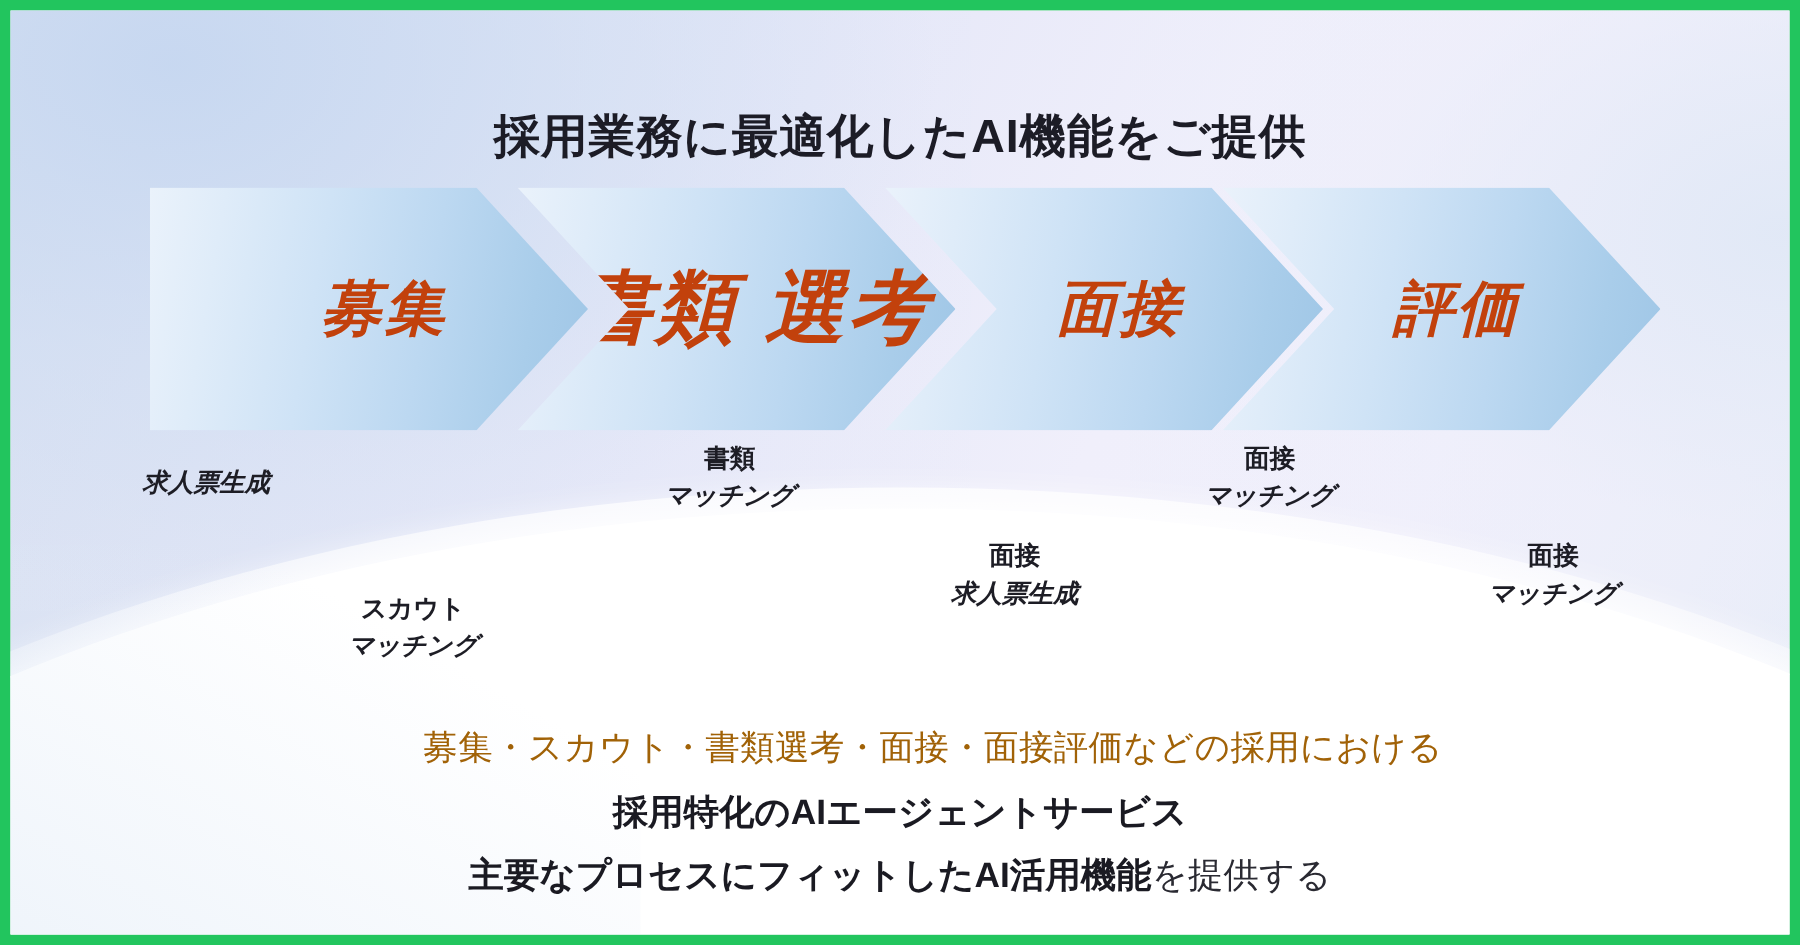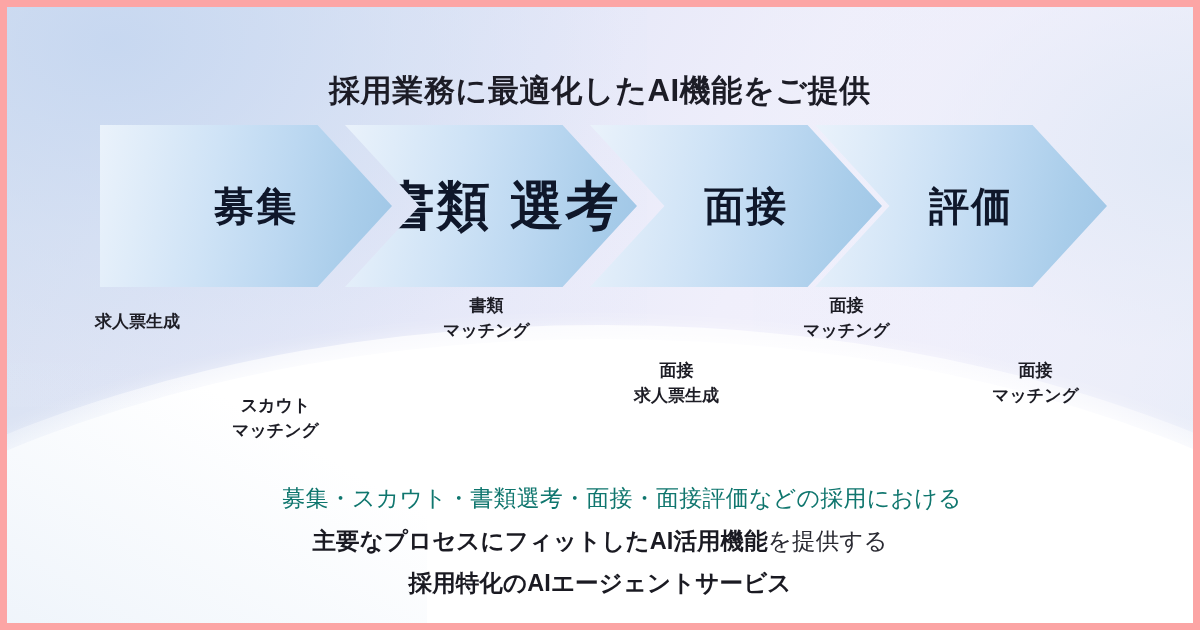--- a/index.html
+++ b/index.html
@@ -11,21 +11,21 @@
     height: 630px;
     overflow: hidden;
     font-family: "Liberation Sans", "DejaVu Sans", sans-serif;
   }
 
   #canvas {
     position: relative;
     width: 1200px;
     height: 630px;
     box-sizing: border-box;
-    border: 7px solid #fca5a5;
+    border: 7px solid #22c55e;
     background: #ffffff;
     overflow: hidden;
   }
 
   
   .bg-base {
     position: absolute;
     left: 0; top: 0; right: 0; bottom: 0;
     background:
       linear-gradient(115deg,
@@ -121,50 +121,51 @@
         #eaf2fb 0%,
         #dfecf9 16%,
         #cfe3f6 38%,
         #bcd8f1 62%,
         #a9cdea 84%,
         #9fc6e6 100%);
   }
   .chev-label {
     position: relative;
     z-index: 2;
-    color: #0f172a;
+    color: #c2410c;
     font-weight: bold;
     font-size: 40px;
     line-height: 1.12;
     letter-spacing: 0.05em;
     text-align: center;
     width: 100%;
     padding-left: 7%;
     box-sizing: border-box;
+    font-style: italic;
   }
   .chev-label.two-line { font-size: 53px; text-align: center; }
 
   
   #chev-0 { left: 93px;  width: 292px; }
   #chev-1 { left: 338px; width: 292px; }
   #chev-2 { left: 583px; width: 292px; }
   #chev-3 { left: 808px; width: 292px; }
 
   
   .caption {
     position: absolute;
     text-align: center;
     font-size: 17px;
     font-weight: bold;
     color: #1d1d25;
     line-height: 1.46;
     white-space: nowrap;
   }
   .caption .ln { display: block; position: relative; }
-  .caption .ln.hl { display: inline-block; }
+  .caption .ln.hl { display: inline-block; font-style: italic; }
   .caption .ln.hl::after {
     content: "";
     position: absolute;
     left: -5px; right: -5px;
     bottom: -1px;
     height: 8px;
     background: #9ed1f2;
     border-radius: 5px;
     z-index: -1;
   }
@@ -187,21 +188,21 @@
   }
   .summary .line {
     display: block;
     white-space: nowrap;
   }
   .summary .l1 {
     font-size: 23px;
     font-weight: normal;
     letter-spacing: 0.01em;
     line-height: 1.85;
-    color: #0f766e;
+    color: #a16207;
     padding-left: 44px;
   }
   .summary .l2 {
     font-size: 23.5px;
     line-height: 1.8;
     letter-spacing: 0.005em;
   }
   .summary .l2 .strong { font-weight: bold; color: #1a1a22; }
   .summary .l2 .soft { font-weight: normal; color: #2a2a32; }
   .summary .l3 {
@@ -276,19 +277,19 @@
     <span class="hl-wrap"><span class="ln hl">マッチング</span></span>
   </div>
 
   <div class="caption" id="cap-5">
     <span class="ln">面接</span>
     <span class="hl-wrap"><span class="ln hl">マッチング</span></span>
   </div>
 
   <div class="summary">
     <span class="line l1">募集・スカウト・書類選考・面接・面接評価などの採用における</span>
+    <span class="line l3">採用特化のAIエージェントサービス</span>
     <span class="line l2">
       <span class="strong">主要なプロセスにフィットしたAI活用機能</span><span class="soft">を提供する</span>
     </span>
-    <span class="line l3">採用特化のAIエージェントサービス</span>
   </div>
 
 </div>
 
 </body></html>

